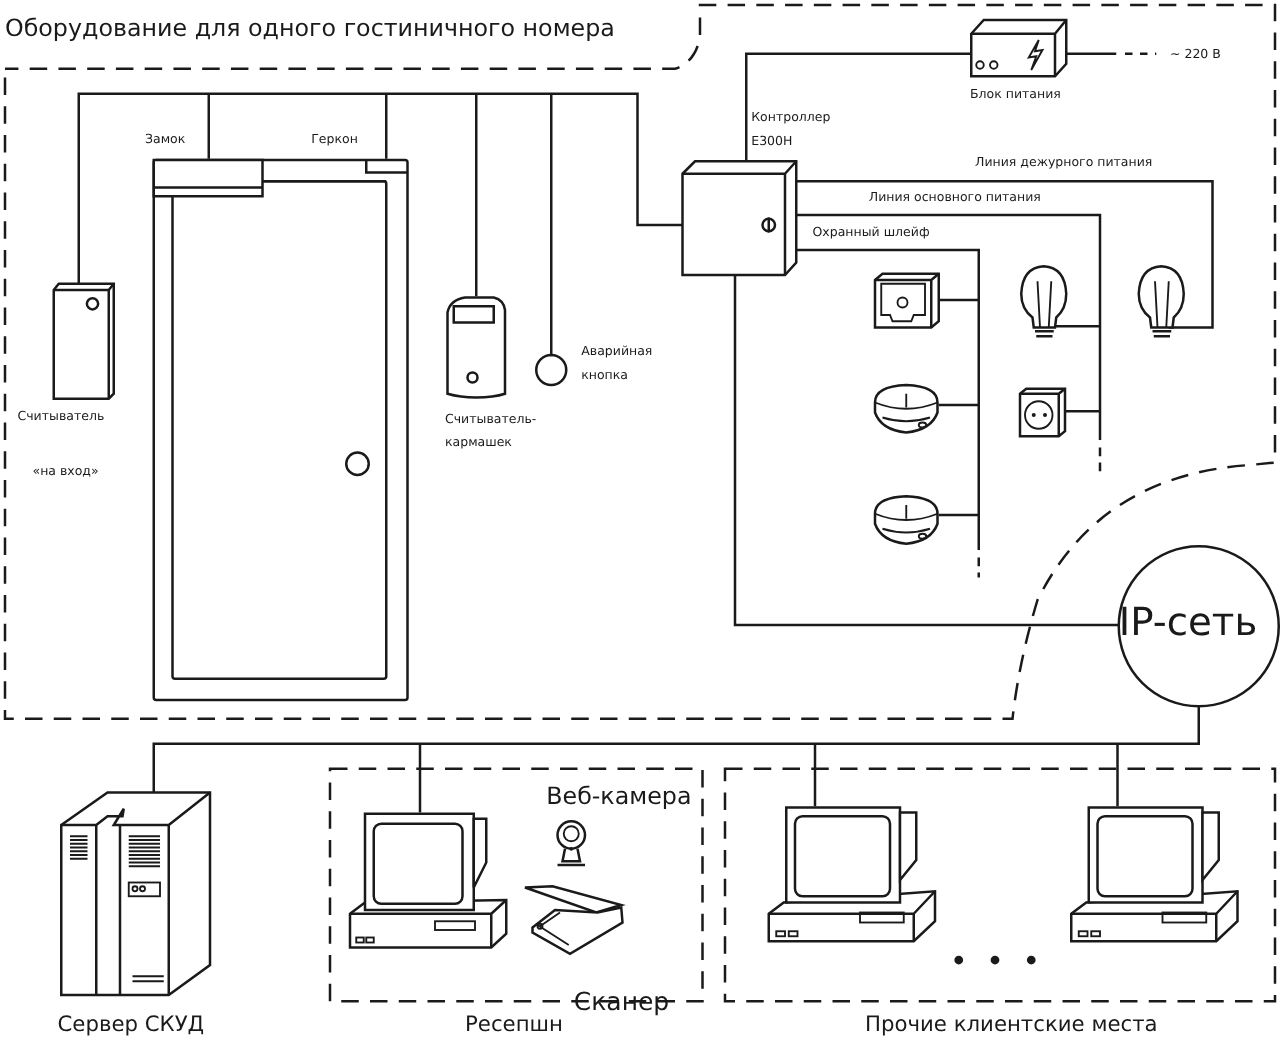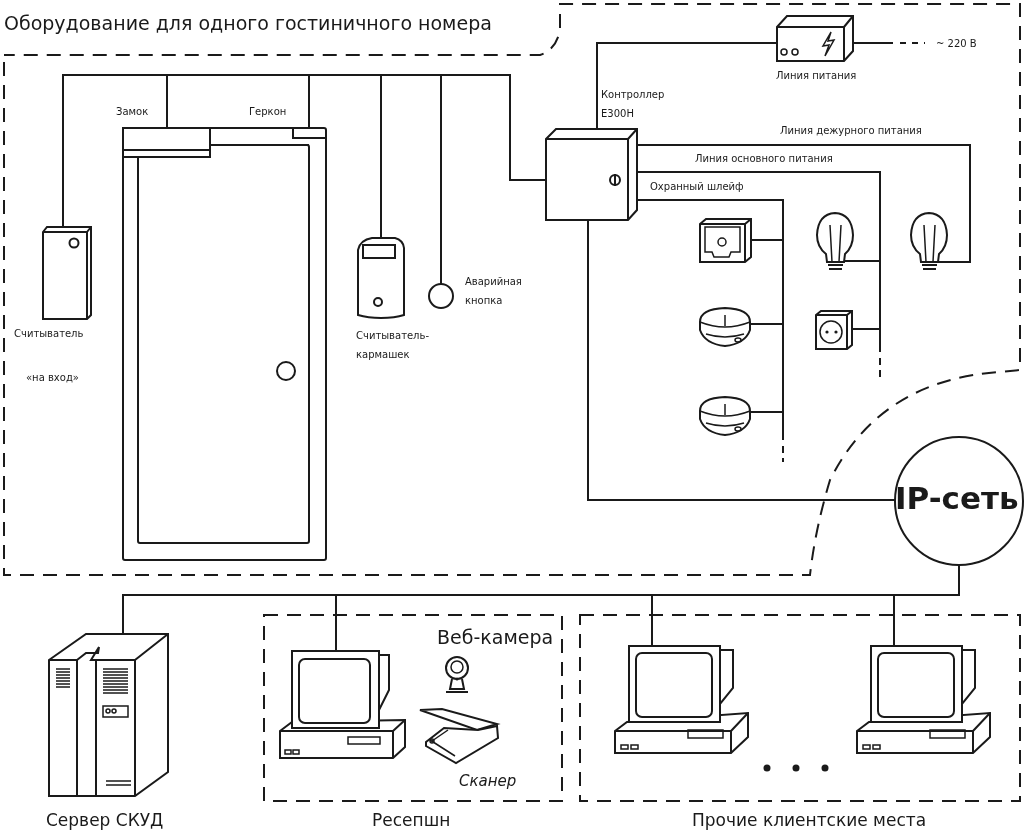--- a/index.html
+++ b/index.html
@@ -196,25 +196,25 @@
 <div class="lbl" style="left:116px;top:103px;">Замок</div>
 <div class="lbl" style="left:249px;top:103px;">Геркон</div>
 <div class="lbl" style="left:14px;top:325px;">Считыватель</div>
 <div class="lbl" style="left:26px;top:344px;margin-top:25px;">«на вход»</div>
 <div class="lbl" style="left:356px;top:327px;">Считыватель-</div>
 <div class="lbl" style="left:356px;top:346px;">кармашек</div>
 <div class="lbl" style="left:465px;top:273px;">Аварийная</div>
 <div class="lbl" style="left:465px;top:292px;">кнопка</div>
 <div class="lbl" style="left:601px;top:86px;">Контроллер</div>
 <div class="lbl" style="left:601px;top:105px;">E300H</div>
-<div class="lbl" style="left:776px;top:67px;">Линия питания</div>
+<div class="lbl" style="left:776px;top:67px;">Блок питания</div>
 <div class="lbl" style="left:936px;top:35px;">~ 220 В</div>
 <div class="lbl" style="left:780px;top:122px;">Линия дежурного питания</div>
 <div class="lbl" style="left:695px;top:150px;">Линия основного питания</div>
 <div class="lbl" style="left:650px;top:178px;">Охранный шлейф</div>
 
-<div class="big" style="left:895px;top:480px;font-weight:bold;">IP-сеть</div>
+<div class="big" style="left:895px;top:480px;">IP-сеть</div>
 
 <div class="cap" style="left:46px;top:810px;text-align:center;">Сервер СКУД</div>
 <div class="cap" style="left:372px;top:810px;">Ресепшн</div>
 <div class="lbl" style="left:437px;top:628px;font-size:19px;">Веб-камера</div>
-<div class="lbl" style="left:459px;top:772px;font-size:15px;font-style:italic;">Сканер</div>
+<div class="lbl" style="left:459px;top:792px;font-size:20px;">Сканер</div>
 <div class="cap" style="left:692px;top:810px;">Прочие клиентские места</div>
 
 </body></html>

